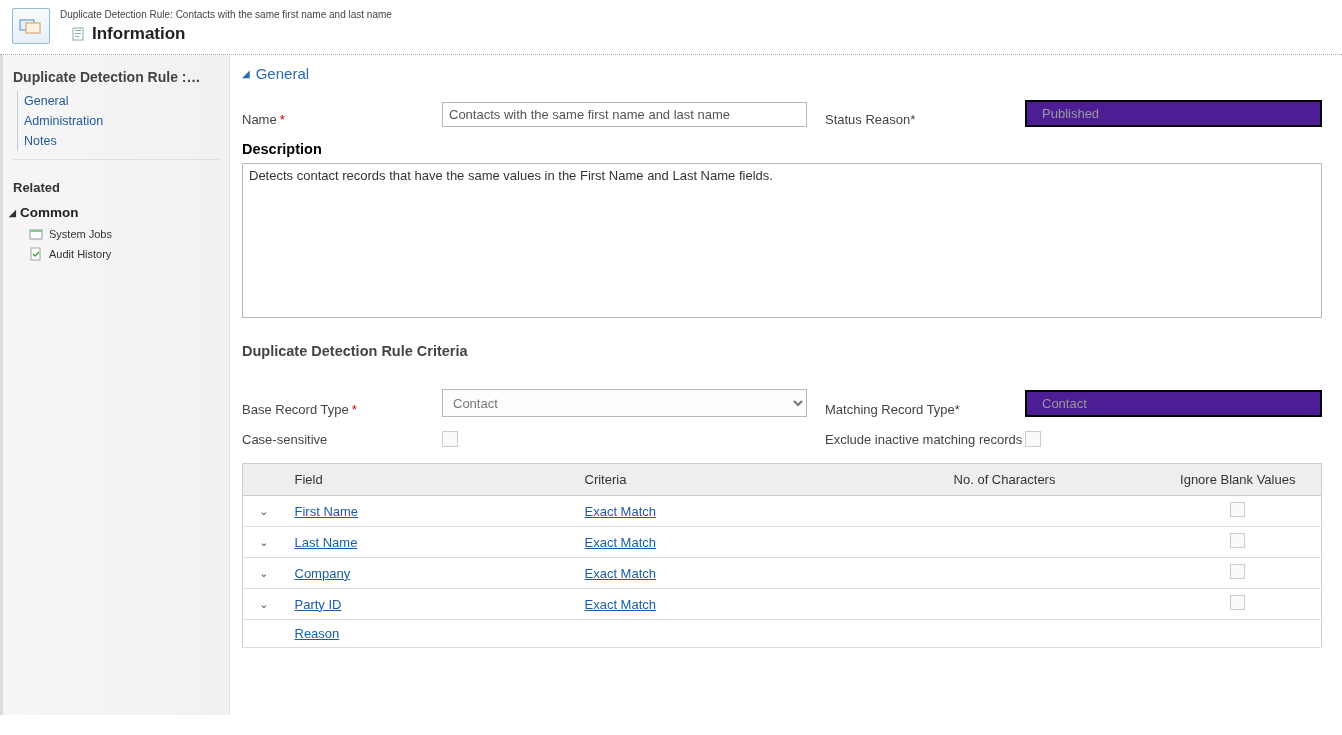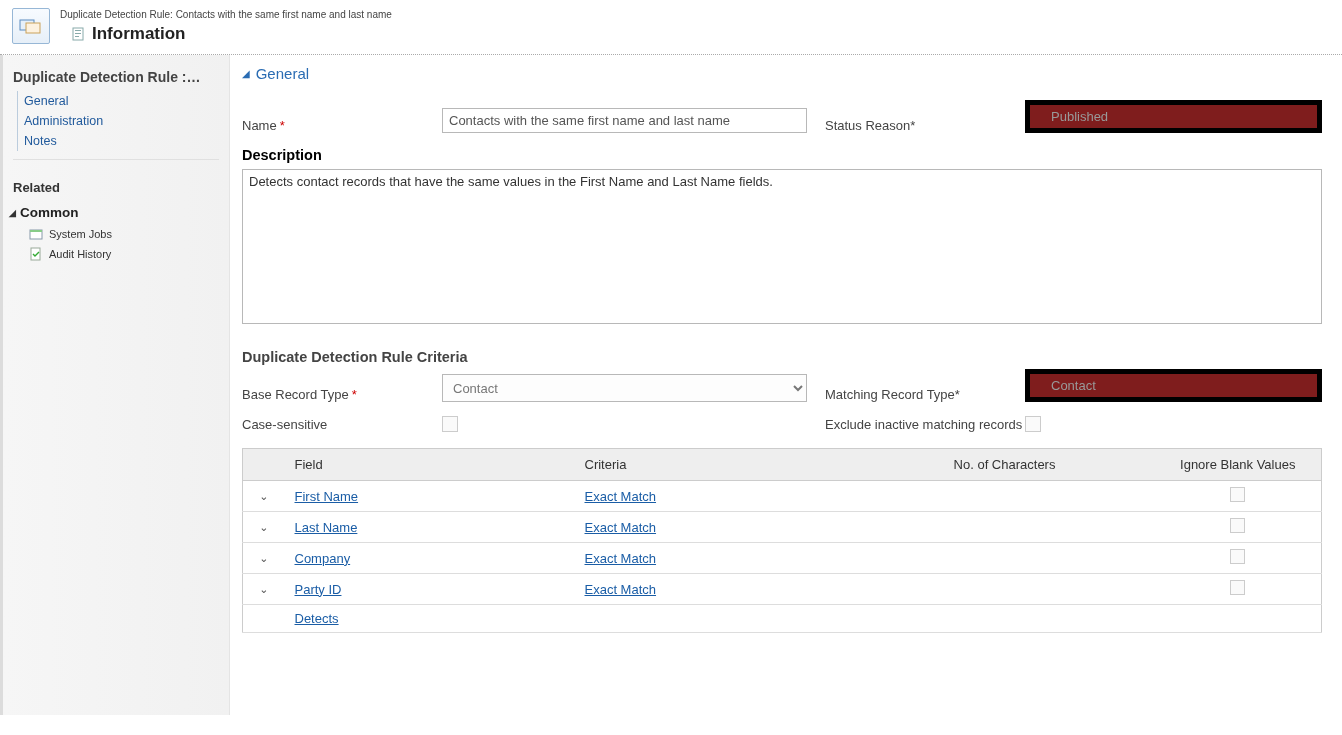--- a/index.html
+++ b/index.html
@@ -142,37 +142,37 @@
   input.text-field, .readonly-field, textarea.desc-field, select.select-field {
     width: 100%;
     font-family: inherit;
     font-size: 13px;
     color: #555;
     padding: 4px 6px;
     border: 1px solid #b8b8b8;
     background: #fff;
   }
   .readonly-field {
-    background: #7f1d1d;
+    background: #4c1d95;
     color: #999;
-    border: 5px solid #000000;
-    padding: 4px 21px;
+    border: 2px solid #000000;
+    padding: 4px 15px;
   }
   .desc-label { font-size: 14.5px; font-weight: 600; color: #000000; margin-bottom: 6px; }
   textarea.desc-field {
     height: 155px;
     resize: none;
     color: #333;
   }
 
   .criteria-head {
     font-size: 14.5px;
     font-weight: 600;
     color: #444;
-    margin: 22px 0 4px 0;
+    margin: 22px 0 30px 0;
   }
 
   select.select-field {
     color: #777;
     height: 28px;
     background: #fdfdfd;
   }
   .checkbox-box {
     width: 16px;
     height: 16px;
@@ -375,21 +375,21 @@
           </tr>
           <tr>
             <td class="toggle-col"><span class="chev-btn">⌄</span></td>
             <td class="field-col"><span class="link-text">Party ID</span></td>
             <td class="criteria-col"><span class="link-text">Exact Match</span></td>
             <td class="numchar-col"></td>
             <td class="ignore-col"><span class="cbox-cell"></span></td>
           </tr>
           <tr>
             <td class="toggle-col"></td>
-            <td class="field-col"><span class="link-text">Detects</span></td>
+            <td class="field-col"><span class="link-text">Reason</span></td>
             <td></td>
             <td></td>
             <td></td>
           </tr>
         </tbody>
     </table>
   </div>
 </div>
 
 </body></html>

